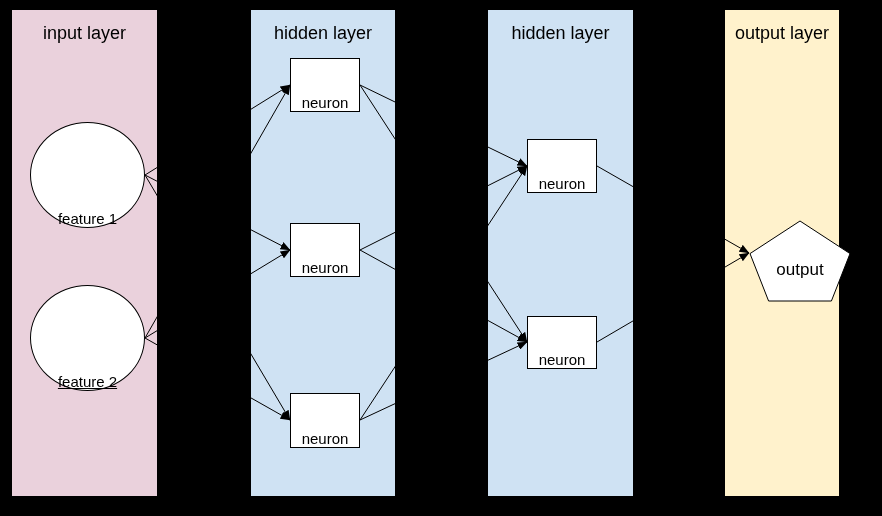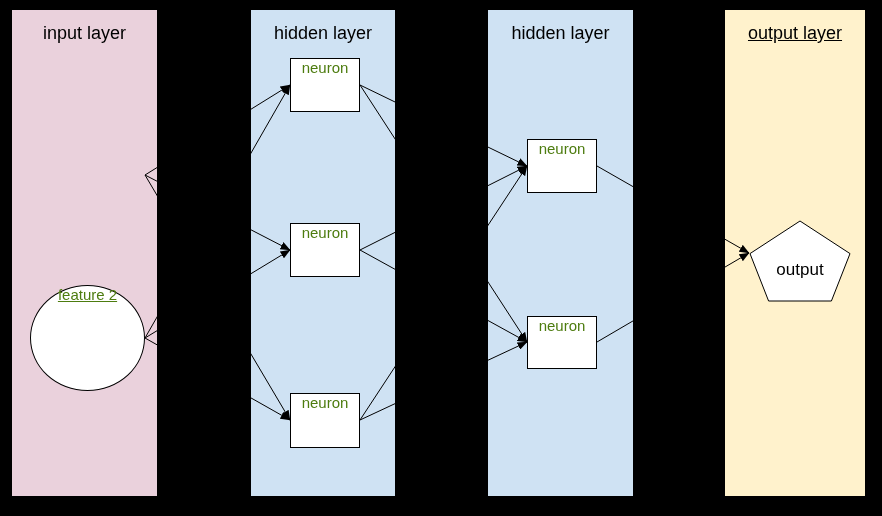--- a/index.html
+++ b/index.html
@@ -20,40 +20,40 @@
   .panel-title {
     margin-top: 13px;
     text-align: center;
     font-size: 18px;
     line-height: 21px;
     color: #000;
   }
   #panel-input   { left: 12px;  width: 145px; background: #ead1dc; }
   #panel-hidden1 { left: 251px; width: 144px; background: #cfe2f3; }
   #panel-hidden2 { left: 488px; width: 145px; background: #cfe2f3; }
-  #panel-output  { left: 725px; width: 140px; background: #fff2cc; text-decoration: underline; }
+  #panel-output  { left: 725px; width: 114px; background: #fff2cc; }
 
   svg.edges {
     position: absolute; left: 0; top: 0;
     width: 882px; height: 516px;
     z-index: 2;
     pointer-events: none;
   }
   .node {
     position: absolute;
     z-index: 3;
     box-sizing: border-box;
     background: #fff;
     border: 1px solid #000;
     display: flex;
-    align-items: flex-start;
+    align-items: flex-end;
     justify-content: center;
     font-size: 15px;
     line-height: 17px;
-    color: #4d7c0f;
+    color: #000000;
   }
   .node.ellipse { border-radius: 50%; }
 
   #node-feature1 { left: 30px;  top: 122px; width: 115px; height: 106px; }
   #node-feature2 { left: 30px;  top: 285px; width: 115px; height: 106px; text-decoration: underline; }
   #node-h1n1     { left: 290px; top: 58px;  width: 70px;  height: 54px; }
   #node-h1n2     { left: 290px; top: 223px; width: 70px;  height: 54px; }
   #node-h1n3     { left: 290px; top: 393px; width: 70px;  height: 55px; }
   #node-h2n1     { left: 527px; top: 139px; width: 70px;  height: 54px; }
   #node-h2n2     { left: 527px; top: 316px; width: 70px;  height: 53px; }
@@ -111,20 +111,23 @@
         <line x1="360" y1="85" x2="527" y2="342" stroke="#000000" stroke-width="1" marker-end="url(#arrowhead)"></line>
         <line x1="360" y1="250" x2="527" y2="166" stroke="#000000" stroke-width="1" marker-end="url(#arrowhead)"></line>
         <line x1="360" y1="250" x2="527" y2="342" stroke="#000000" stroke-width="1" marker-end="url(#arrowhead)"></line>
         <line x1="360" y1="420" x2="527" y2="166" stroke="#000000" stroke-width="1" marker-end="url(#arrowhead)"></line>
         <line x1="360" y1="420" x2="527" y2="342" stroke="#000000" stroke-width="1" marker-end="url(#arrowhead)"></line>
         <line x1="597" y1="166" x2="749" y2="253" stroke="#000000" stroke-width="1" marker-end="url(#arrowhead)"></line>
         <line x1="597" y1="342" x2="749" y2="253" stroke="#000000" stroke-width="1" marker-end="url(#arrowhead)"></line>
       </g>
   </svg>
 
+  <div class="node ellipse" id="node-feature1">
+    <span>feature 1</span>
+  </div>
   <div class="node ellipse" id="node-feature2">
     <span>feature 2</span>
   </div>
 
   <div class="node" id="node-h1n1">
     <span>neuron</span>
   </div>
   <div class="node" id="node-h1n2">
     <span>neuron</span>
   </div>

